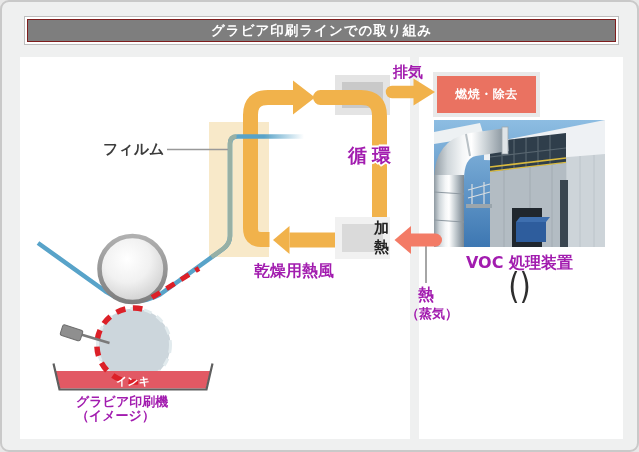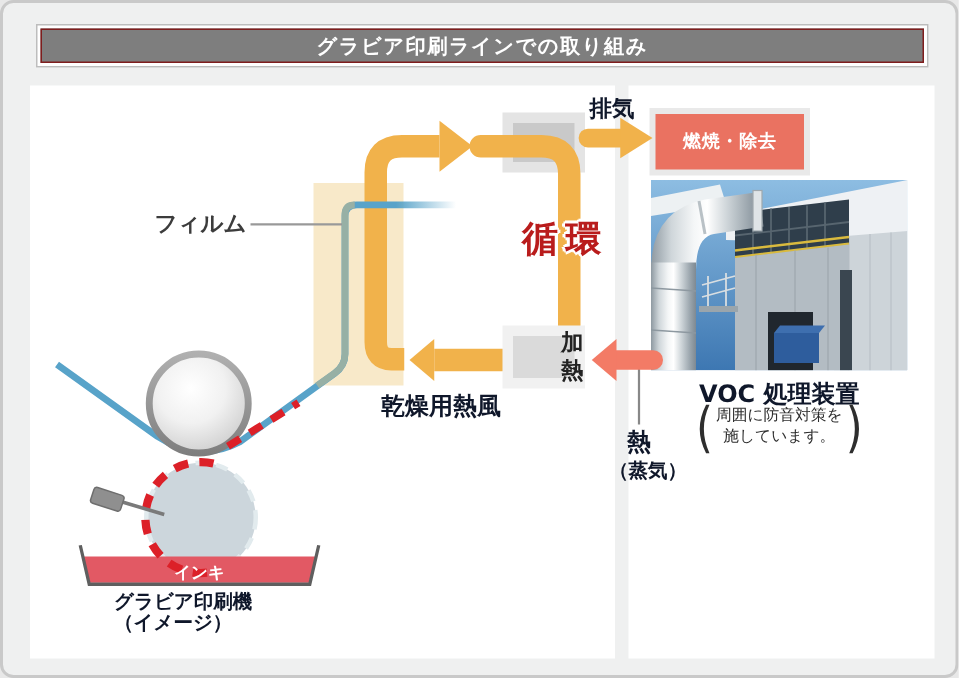--- a/index.html
+++ b/index.html
@@ -51,25 +51,25 @@
     width:100%; height:100%; background:#ea7261;
     display:flex; align-items:center; justify-content:center;
     color:#ffffff; font-size:12px; font-weight:bold; letter-spacing:0.5px;
   }
 
   
   .photo { left:432px; top:118px; width:171px; height:127px; z-index:3; overflow:hidden; }
   .photo svg { display:block; width:100%; height:100%; }
 
   
-  .lbl { z-index:5; color:#0f172a; font-weight:bold; white-space:nowrap; }
+  .lbl { z-index:5; color:#a21caf; font-weight:bold; white-space:nowrap; }
   .lbl-exhaust { left:391px; top:61px;  font-size:15px; }
   .lbl-film    { left:101px; top:138px; font-size:15px; color:#3c3c3c; }
   .lbl-circ {
-    left:346px; top:141px; font-size:24px; letter-spacing:5px; color:#b91c1c;
+    left:346px; top:141px; font-size:19px; letter-spacing:5px; color:#a21caf;
     text-shadow:-2px 0 0 #fff, 2px 0 0 #fff, 0 -2px 0 #fff, 0 2px 0 #fff,
                 -1px -1px 0 #fff, 1px -1px 0 #fff, -1px 1px 0 #fff, 1px 1px 0 #fff;
   }
   .lbl-dryair  { left:252px; top:259px; font-size:16px; }
   .lbl-voc     { left:432px; top:251px; width:171px; text-align:center; font-size:16px; }
   .voc-note    { left:432px; top:266px; width:171px; display:flex; align-items:center; justify-content:center; z-index:5; }
   .voc-note .paren { font-size:29px; font-weight:400; color:#2e2e2e; transform:scaleY(1.25); }
   .voc-note .lines { text-align:center; font-size:10.5px; line-height:1.3; color:#2e2e2e; font-weight:500; padding:0 2px; }
   .lbl-heat    { left:403px; top:283px; width:42px; text-align:center; font-size:16px; }
   .lbl-steam   { left:392px; top:303px; width:64px; text-align:right; font-size:13px; }
@@ -220,24 +220,20 @@
   </svg>
 
   <div class="abs lbl lbl-exhaust">排気</div>
   <div class="abs lbl lbl-film">フィルム</div>
   <div class="abs lbl lbl-circ">循環</div>
   <div class="abs lbl lbl-dryair">乾燥用熱風</div>
   <div class="abs lbl lbl-voc">VOC 処理装置</div>
 
   <div class="abs voc-note">
     <span class="paren">(</span>
-    <span class="lines">
-      <span>周囲に防音対策を</span><br>
-      <span>施しています。</span>
-    </span>
     <span class="paren">)</span>
   </div>
 
   <div class="abs lbl lbl-heat">熱</div>
   <div class="abs lbl lbl-steam">（蒸気）</div>
   <div class="abs lbl lbl-ink">インキ</div>
 
   <div class="abs lbl lbl-machine">
     <span>グラビア印刷機</span><br>
     <span>（イメージ）</span>

